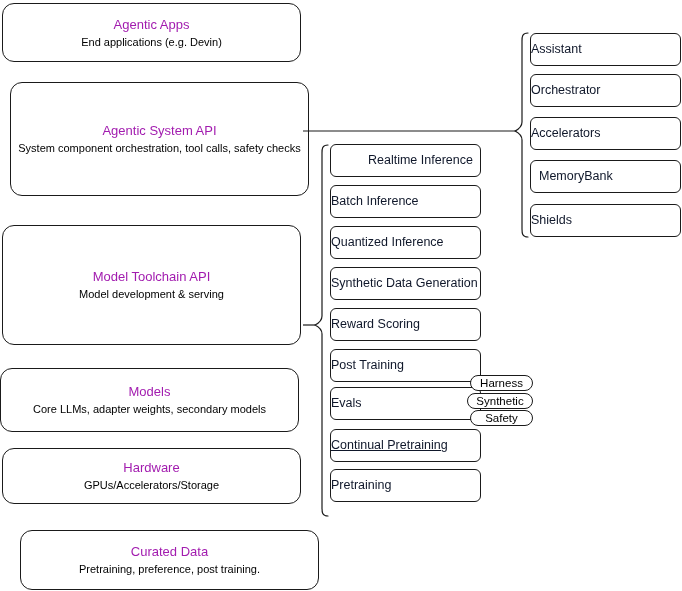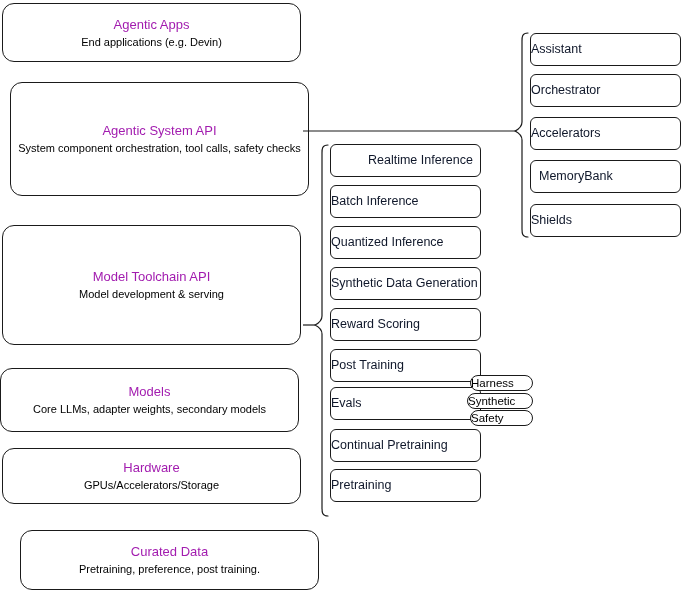--- a/index.html
+++ b/index.html
@@ -58,20 +58,21 @@
     white-space: nowrap;
   }
   .pill {
     position: absolute;
     box-sizing: border-box;
     border: 1px solid #1a1a1a;
     border-radius: 999px;
     background: #ffffff;
     display: flex;
     align-items: center;
+    justify-content: center;
     font-size: 11.5px;
     line-height: 13px;
     color: #000;
     white-space: nowrap;
     z-index: 5;
   }
   svg.overlay {
     position: absolute;
     left: 0;
     top: 0;
@@ -165,21 +166,21 @@
   </div>
   <div class="stack-box" style="left:330px; top:308px; width:151px; height:33px;">
     <span>Reward Scoring</span>
   </div>
   <div class="stack-box" style="left:330px; top:349px; width:151px; height:33px;">
     <span>Post Training</span>
   </div>
   <div class="stack-box" style="left:330px; top:387px; width:151px; height:33px;">
     <span>Evals</span>
   </div>
-  <div class="stack-box" style="left:330px; top:429px; width:151px; height:33px;">
+  <div class="stack-box" style="left:330px; top:429px; width:151px; height:33px;text-decoration:underline;">
     <span>Continual Pretraining</span>
   </div>
   <div class="stack-box" style="left:330px; top:469px; width:151px; height:33px;">
     <span>Pretraining</span>
   </div>
 
   <div class="pill" style="left:470px; top:375px; width:63px; height:16px;">
     <span>Harness</span>
   </div>
   <div class="pill" style="left:467px; top:393px; width:66px; height:16px;">

